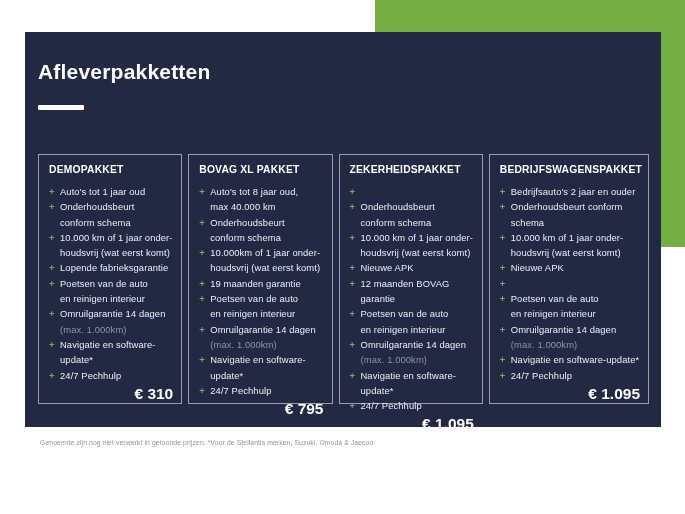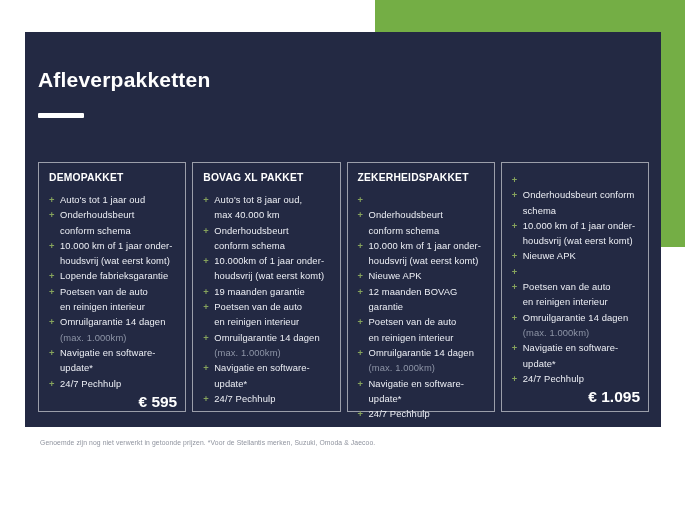--- a/index.html
+++ b/index.html
@@ -12,21 +12,21 @@
   .green-block {
     position:absolute; left:375px; top:0;
     width:310px; height:247px;
     background:#74ae45;
   }
   .slide {
     position:absolute; left:25px; top:32px;
     width:636px; height:395px;
     background:#232943;
     box-sizing:border-box;
-    padding:36px 12px 0 13px;
+    padding:28px 12px 0 13px;
   }
   .title {
     color:#ffffff; font-size:21px; font-weight:bold;
     letter-spacing:.2px; line-height:24px;
   }
   .title-underline {
     width:46px; height:5px; background:#ffffff;
     margin-top:21px; border-radius:1px;
   }
   .cards {
@@ -109,21 +109,21 @@
           </div>
           <div class="feature">
             <span class="plus">+</span>
             <div class="ftext">Navigatie en software-update*</div>
           </div>
           <div class="feature">
             <span class="plus">+</span>
             <div class="ftext">24/7 Pechhulp</div>
           </div>
         </div>
-      <div class="price">€ 595</div>
+      <div class="price">€ 310</div>
     </div>
 
     <div class="card">
       <div class="card-title">BOVAG XL PAKKET</div>
       <div class="features">
           <div class="feature">
             <span class="plus">+</span>
             <div class="ftext">Auto's tot 8 jaar oud,
 max 40.000 km</div>
           </div>
@@ -152,20 +152,21 @@
           </div>
           <div class="feature">
             <span class="plus">+</span>
             <div class="ftext">Navigatie en software-update*</div>
           </div>
           <div class="feature">
             <span class="plus">+</span>
             <div class="ftext">24/7 Pechhulp</div>
           </div>
         </div>
+      <div class="price">€ 795</div>
     </div>
 
     <div class="card">
       <div class="card-title">ZEKERHEIDSPAKKET</div>
       <div class="features">
           <div class="feature">
             <span class="plus">+</span>
           </div>
           <div class="feature">
             <span class="plus">+</span>
@@ -200,23 +201,25 @@
           </div>
           <div class="feature">
             <span class="plus">+</span>
             <div class="ftext">24/7 Pechhulp</div>
           </div>
         </div>
       <div class="price">€ 1.095</div>
     </div>
 
     <div class="card">
-      <div class="features">
-          <div class="feature">
-            <span class="plus">+</span>
+      <div class="card-title">BEDRIJFSWAGENSPAKKET</div>
+      <div class="features">
+          <div class="feature">
+            <span class="plus">+</span>
+            <div class="ftext">Bedrijfsauto's 2 jaar en ouder</div>
           </div>
           <div class="feature">
             <span class="plus">+</span>
             <div class="ftext">Onderhoudsbeurt conform
 schema</div>
           </div>
           <div class="feature">
             <span class="plus">+</span>
             <div class="ftext">10.000 km of 1 jaar onder-
 houdsvrij (wat eerst komt)</div>

